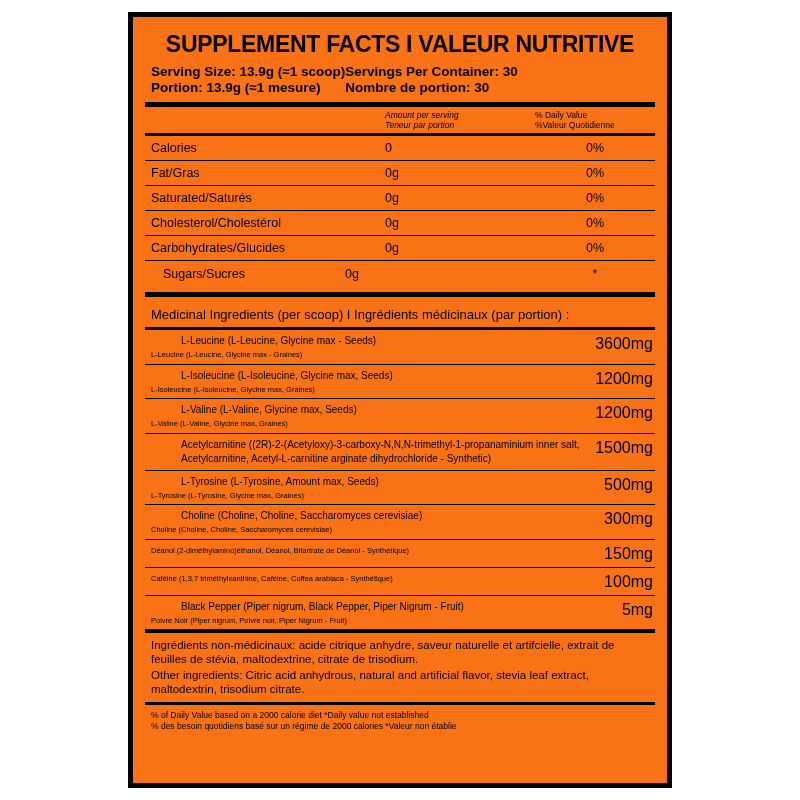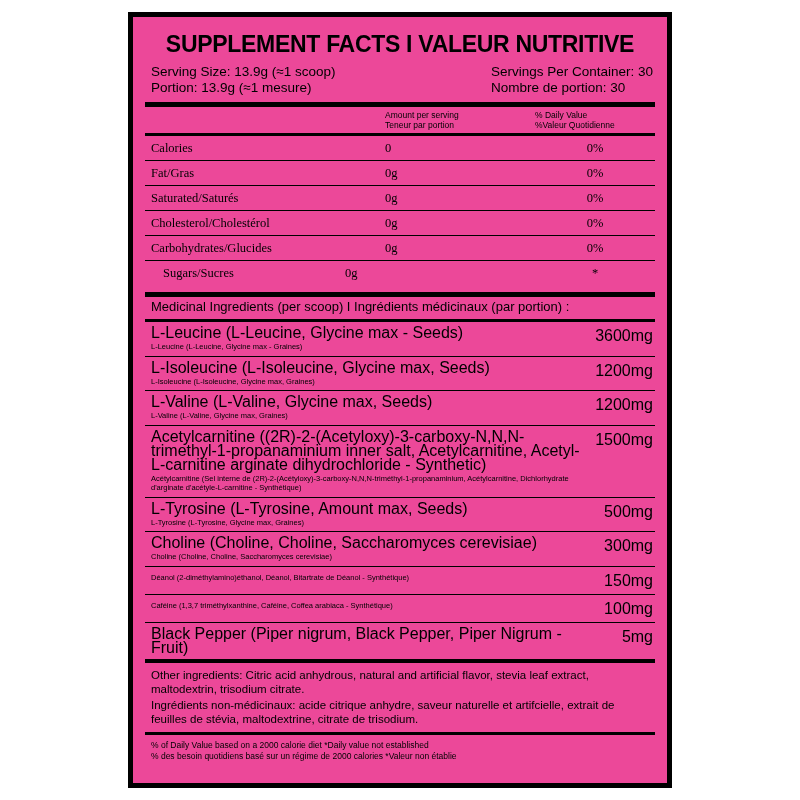--- a/index.html
+++ b/index.html
@@ -15,87 +15,88 @@
     overflow: hidden;
   }
   .panel {
     position: absolute;
     left: 128px;
     top: 12px;
     width: 544px;
     height: 776px;
     border: 5px solid #000000;
     box-sizing: border-box;
-    background: #ec4899;
+    background: #f97316;
     padding: 10px 12px 8px 12px;
   }
   .title {
     font-size: 23px;
     font-weight: bold;
     letter-spacing: -0.3px;
     text-align: center;
     margin: 4px 0 6px 0;
     white-space: nowrap;
   }
   .serving-row {
     display: flex;
-    justify-content: space-between;
+    justify-content: flex-start;
     font-size: 13.5px;
     line-height: 16px;
     padding: 0 2px 0 6px;
+    font-weight: bold;
   }
   .serving-left div, .serving-right div { white-space: nowrap; }
   .rule-thick {
     border-top: 5px solid #000;
     margin-top: 6px;
   }
   .rule-med {
     border-top: 3px solid #000;
   }
   .amount-head {
     display: flex;
     font-size: 8.5px;
     line-height: 10px;
     padding: 3px 0 3px 0;
   }
   .ah-spacer { flex: 1 1 auto; }
-  .ah-amount { width: 150px; }
+  .ah-amount { width: 150px; font-style: italic; }
   .ah-dv { width: 120px; text-align: left; }
 
   .nut-row {
     display: flex;
     align-items: center;
     font-size: 12.5px;
     height: 25px;
     border-bottom: 1px solid #000;
     padding-left: 6px;
     box-sizing: border-box;
-    font-family: Liberation Serif, serif;
   }
   .nut-row:last-child { border-bottom: none; gap: 40px; }
   .nut-name { flex: 1 1 auto; }
   .nut-name.indent { padding-left: 12px; }
   .nut-amt { width: 150px; text-align: left; }
   .nut-dv { width: 120px; text-align: center; }
 
   .med-head {
     font-size: 13px;
-    padding: 2px 0 5px 6px;
+    padding: 10px 0 5px 6px;
     border-bottom: 3px solid #000;
   }
   .ing-row {
     display: flex;
     border-bottom: 1px solid #000;
     padding: 4px 2px 4px 6px;
     box-sizing: border-box;
   }
   .ing-main { flex: 1 1 auto; padding-right: 6px; }
   .ing-en {
-    font-size: 16px;
+    font-size: 10px;
     line-height: 14px;
+    margin-left: 30px;
   }
   .ing-fr {
     font-size: 7.5px;
     line-height: 9.5px;
     margin-top: 2px;
   }
   .ing-amt {
     width: 62px;
     text-align: right;
     font-size: 16px;
@@ -203,21 +204,20 @@
     <div class="ing-row">
       <div class="ing-main">
         <div class="ing-en">L-Valine (L-Valine, Glycine max, Seeds)</div>
         <div class="ing-fr">L-Valine (L-Valine, Glycine max, Graines)</div>
       </div>
       <div class="ing-amt">1200mg</div>
     </div>
     <div class="ing-row">
       <div class="ing-main">
         <div class="ing-en">Acetylcarnitine ((2R)-2-(Acetyloxy)-3-carboxy-N,N,N-trimethyl-1-propanaminium inner salt, Acetylcarnitine, Acetyl-L-carnitine arginate dihydrochloride - Synthetic)</div>
-        <div class="ing-fr">Acétylcarnitine (Sel interne de (2R)-2-(Acétyloxy)-3-carboxy-N,N,N-triméthyl-1-propanaminium, Acétylcarnitine, Dichlorhydrate d'arginate d'acétyle-L-carnitine - Synthétique)</div>
       </div>
       <div class="ing-amt">1500mg</div>
     </div>
     <div class="ing-row">
       <div class="ing-main">
         <div class="ing-en">L-Tyrosine (L-Tyrosine, Amount max, Seeds)</div>
         <div class="ing-fr">L-Tyrosine (L-Tyrosine, Glycine max, Graines)</div>
       </div>
       <div class="ing-amt">500mg</div>
     </div>
@@ -236,30 +236,31 @@
     </div>
     <div class="ing-row">
       <div class="ing-main">
         <div class="ing-fr">Caféine (1,3,7 triméthylxanthine, Caféine, Coffea arabiaca - Synthétique)</div>
       </div>
       <div class="ing-amt">100mg</div>
     </div>
     <div class="ing-row">
       <div class="ing-main">
         <div class="ing-en">Black Pepper (Piper nigrum, Black Pepper, Piper Nigrum - Fruit)</div>
+        <div class="ing-fr">Poivre Noir (Piper nigrum, Poivre noir, Piper Nigrum - Fruit)</div>
       </div>
       <div class="ing-amt">5mg</div>
     </div>
   </div>
 
   <div class="rule-med"></div>
 
   <div class="other">
+    <div class="block">Ingrédients non-médicinaux:  acide citrique anhydre, saveur naturelle et artifcielle, extrait de feuilles de stévia, maltodextrine, citrate de trisodium.</div>
     <div class="block">Other ingredients: Citric acid anhydrous, natural and artificial flavor, stevia leaf extract, maltodextrin, trisodium citrate.</div>
-    <div class="block">Ingrédients non-médicinaux:  acide citrique anhydre, saveur naturelle et artifcielle, extrait de feuilles de stévia, maltodextrine, citrate de trisodium.</div>
   </div>
 
   <div class="footnote">
     <div>% of Daily Value based on a 2000 calorie diet   *Daily value not established</div>
     <div>% des besoin quotidiens basé sur un régime de 2000 calories   *Valeur non établie</div>
   </div>
 
 </div>
 
 </body></html>

